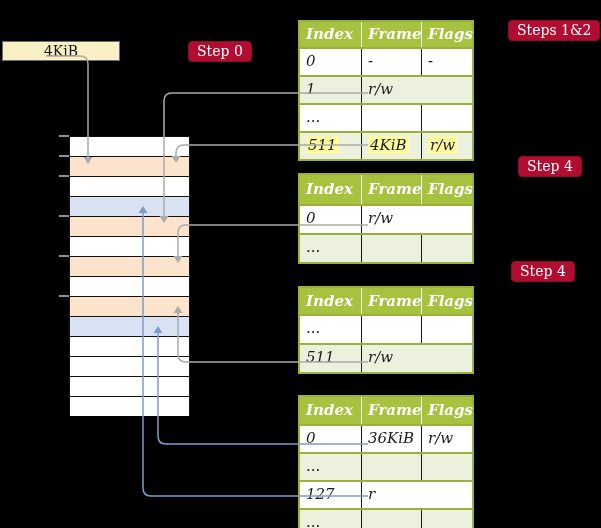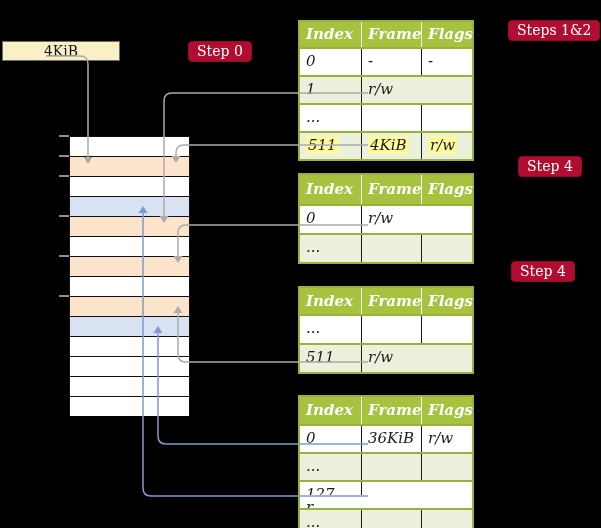--- a/index.html
+++ b/index.html
@@ -152,21 +152,21 @@
         <div class="pt-row" style="height: 26px; border-top-color: rgb(155, 177, 60); background: rgb(255, 255, 255);">
           <div class="pt-cell" style="width: 62px; line-height: 24px;"><span>0</span></div>
           <div class="pt-cell" style="width: 60px; line-height: 24px;"><span>36KiB</span></div>
           <div class="pt-cell" style="width: 50px; line-height: 24px;"><span>r/w</span></div>
         </div>
         <div class="pt-row" style="height: 26px; border-top-color: rgb(155, 177, 60); background: rgb(235, 241, 221);">
           <div class="pt-cell" style="width: 62px; line-height: 24px;"><span>...</span></div>
           <div class="pt-cell" style="width: 60px; line-height: 24px;"><span></span></div>
           <div class="pt-cell" style="width: 50px; line-height: 24px;"><span></span></div>
         </div>
-        <div class="pt-row" style="height: 26px; border-top-color: rgb(155, 177, 60); background: rgb(255, 255, 255); flex-direction: column;">
+        <div class="pt-row" style="height: 26px; border-top-color: rgb(155, 177, 60); background: rgb(255, 255, 255);">
           <div class="pt-cell" style="width: 62px; line-height: 24px;"><span>127</span></div>
           <div class="pt-cell" style="width: 50px; line-height: 24px;"><span>r</span></div>
         </div>
         <div class="pt-row" style="height: 26px; border-top-color: rgb(155, 177, 60); background: rgb(235, 241, 221);">
           <div class="pt-cell" style="width: 62px; line-height: 24px;"><span>...</span></div>
           <div class="pt-cell" style="width: 60px; line-height: 24px;"><span></span></div>
           <div class="pt-cell" style="width: 50px; line-height: 24px;"><span></span></div>
         </div>
       </div>
     </div>

